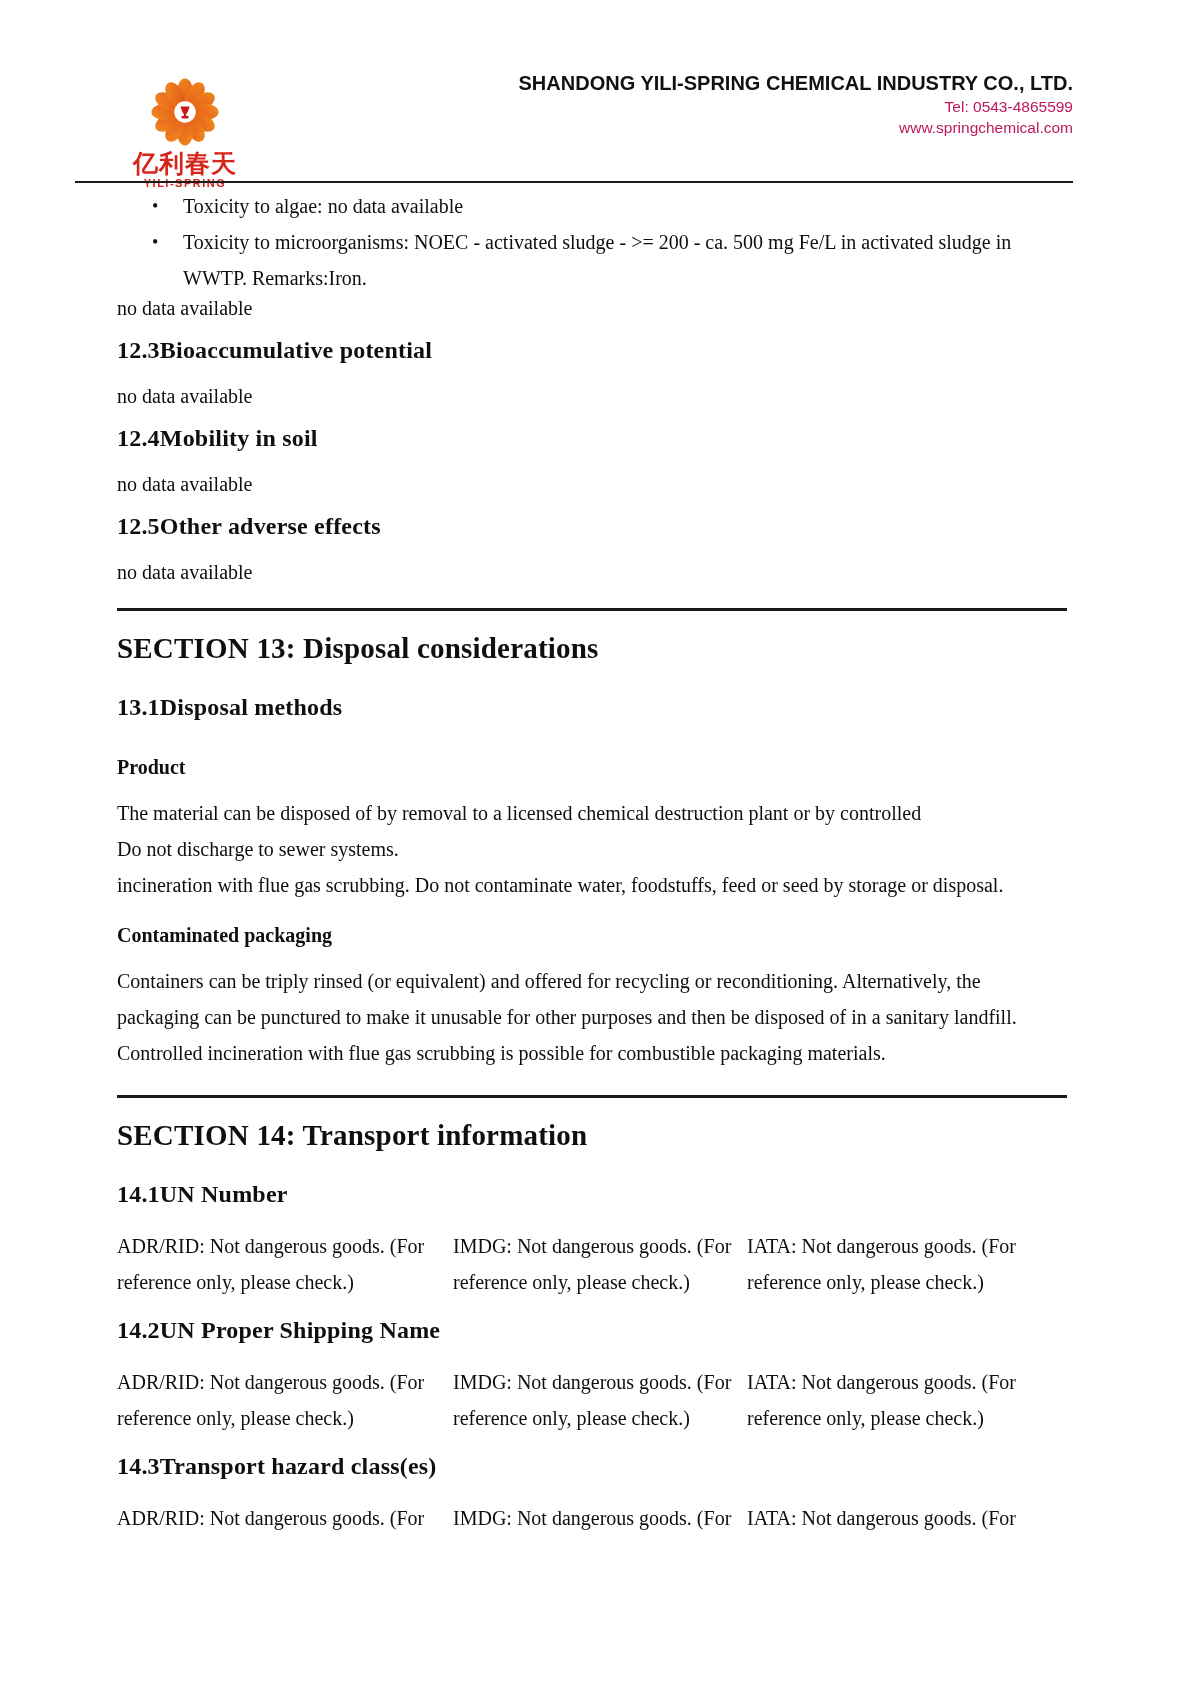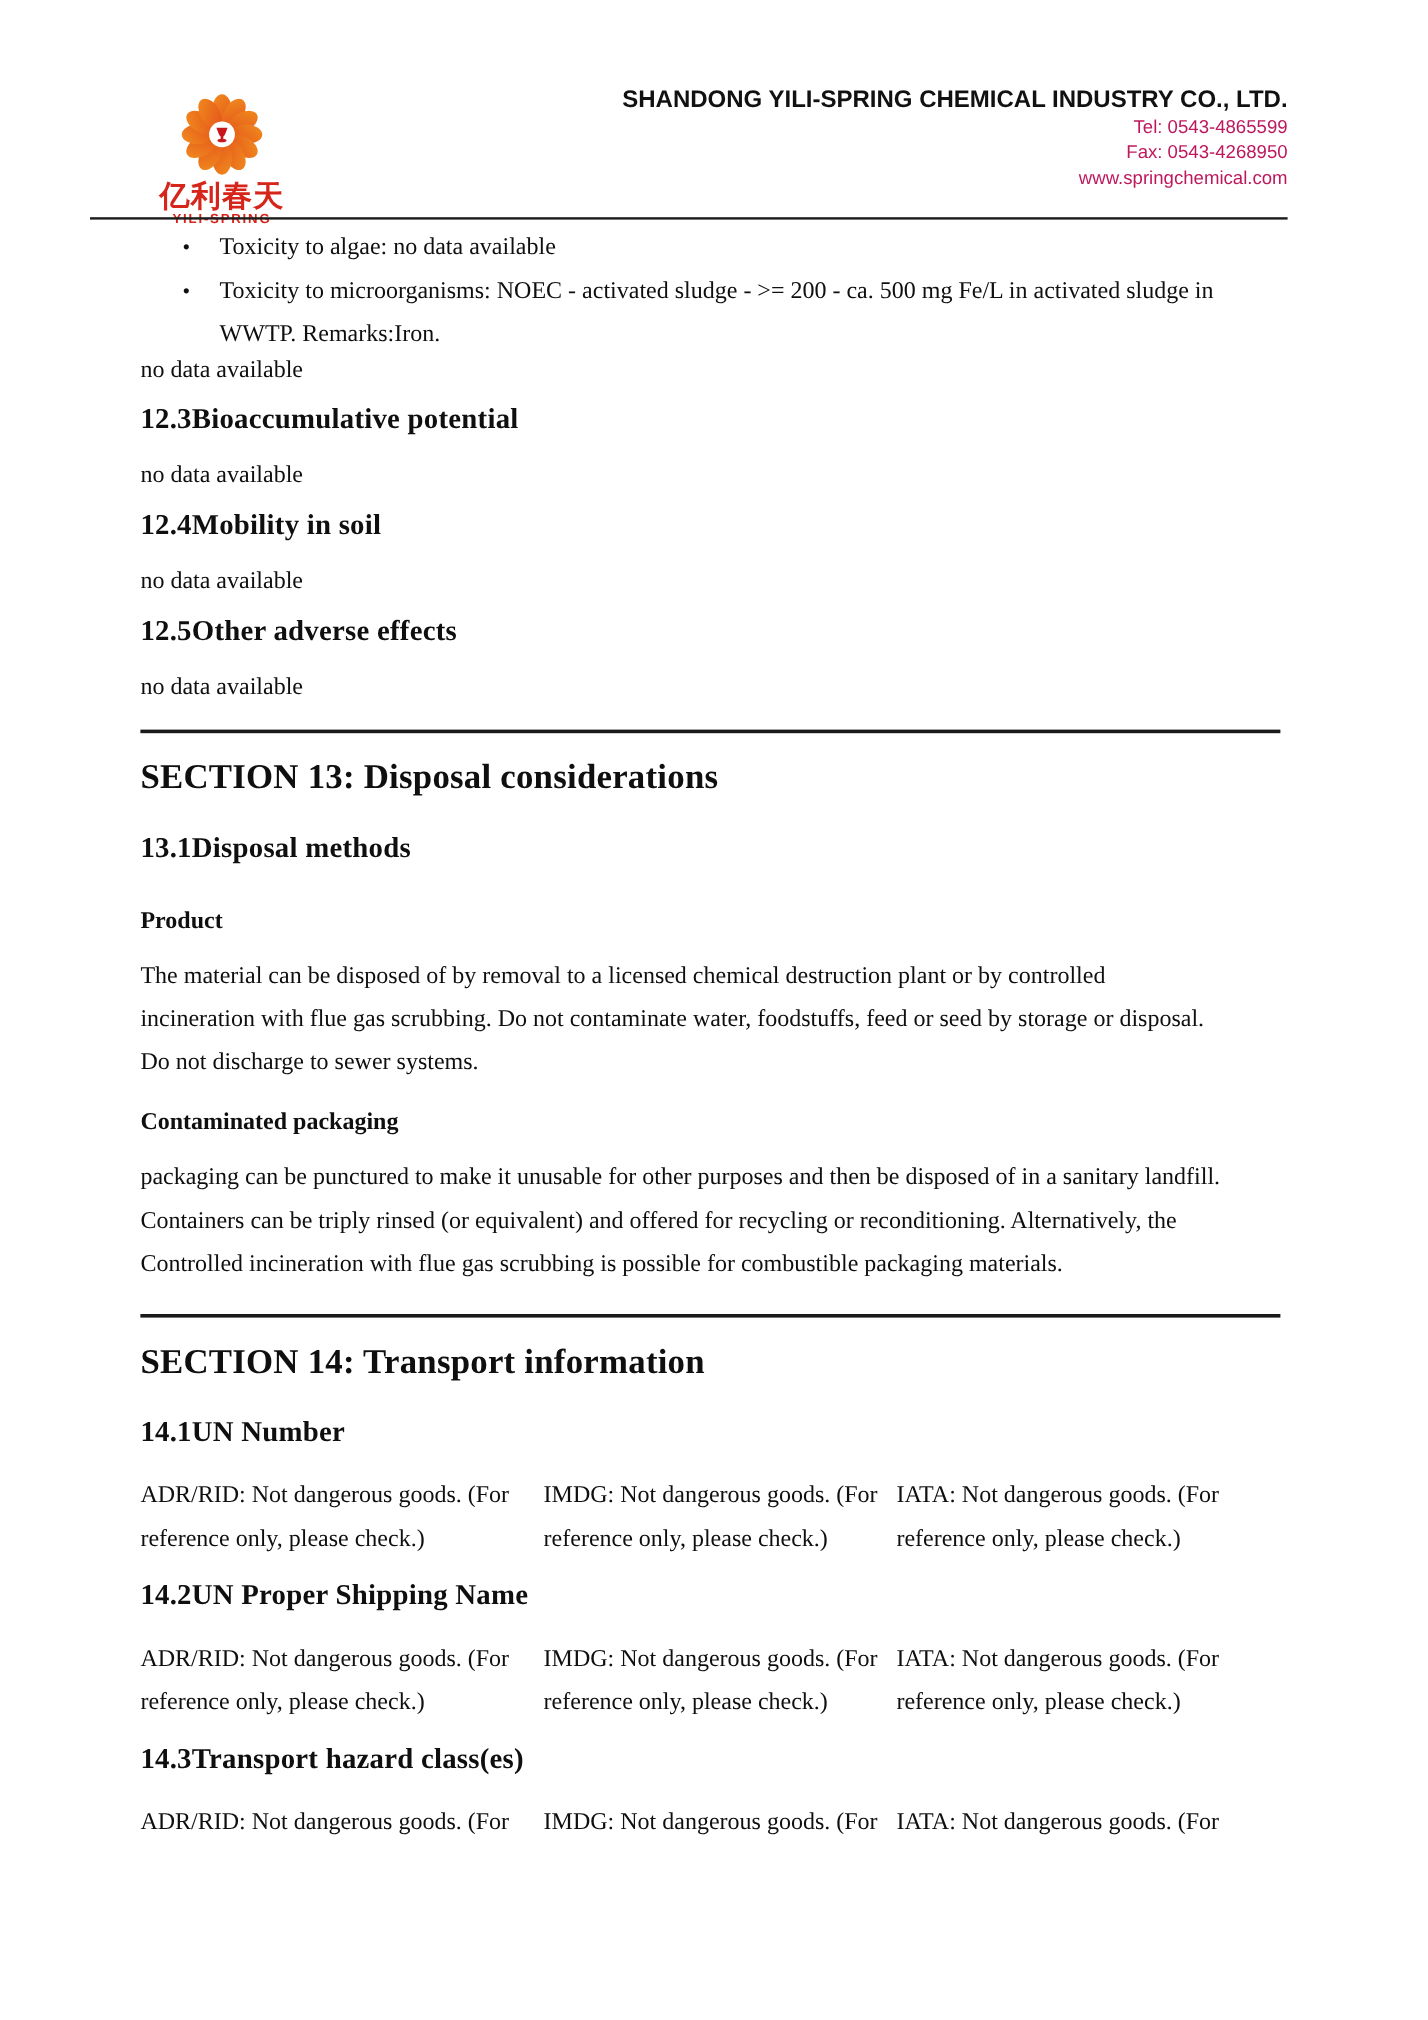--- a/index.html
+++ b/index.html
@@ -111,21 +111,20 @@
         <ellipse cx="50" cy="50" rx="4.4" ry="1.7"></ellipse>
       </g>
     </svg>
     <div class="logo-cn">亿利春天</div>
     <div class="logo-en">YILI-SPRING</div>
   </div>
 
   <div class="company-block">
     <div class="company-name">SHANDONG YILI-SPRING CHEMICAL INDUSTRY CO., LTD.</div>
     <div class="company-line">Tel: 0543-4865599</div>
-    <div class="company-line">Fax: 0543-4268950</div>
     <div class="company-line">www.springchemical.com</div>
   </div>
 
   <div class="header-rule"></div>
 
   <div class="content">
 
     <div class="bullets">
       <div class="bullet-item">
         <span class="bullet-dot">•</span>
@@ -154,28 +153,28 @@
     <div class="nodata">no data available</div>
 
     <div class="section-rule"></div>
     <h2 class="section-title">SECTION 13: Disposal considerations</h2>
 
     <h3 class="sub after-title">13.1Disposal methods</h3>
 
     <h4 class="minor">Product</h4>
     <div class="para">
       <div class="line">The material can be disposed of by removal to a licensed chemical destruction plant or by controlled</div>
+      <div class="line">Do not discharge to sewer systems.</div>
       <div class="line">incineration with flue gas scrubbing. Do not contaminate water, foodstuffs, feed or seed by storage or disposal.</div>
-      <div class="line">Do not discharge to sewer systems.</div>
     </div>
 
     <h4 class="minor packaging">Contaminated packaging</h4>
     <div class="para">
+      <div class="line">Containers can be triply rinsed (or equivalent) and offered for recycling or reconditioning. Alternatively, the</div>
       <div class="line">packaging can be punctured to make it unusable for other purposes and then be disposed of in a sanitary landfill.</div>
-      <div class="line">Containers can be triply rinsed (or equivalent) and offered for recycling or reconditioning. Alternatively, the</div>
       <div class="line">Controlled incineration with flue gas scrubbing is possible for combustible packaging materials.</div>
     </div>
 
     <div class="section-rule"></div>
     <h2 class="section-title">SECTION 14: Transport information</h2>
 
     <h3 class="sub after-title">14.1UN Number</h3>
     <div class="cols">
       <div class="col col-1">
         <div class="line">ADR/RID: Not dangerous goods. (For</div>

